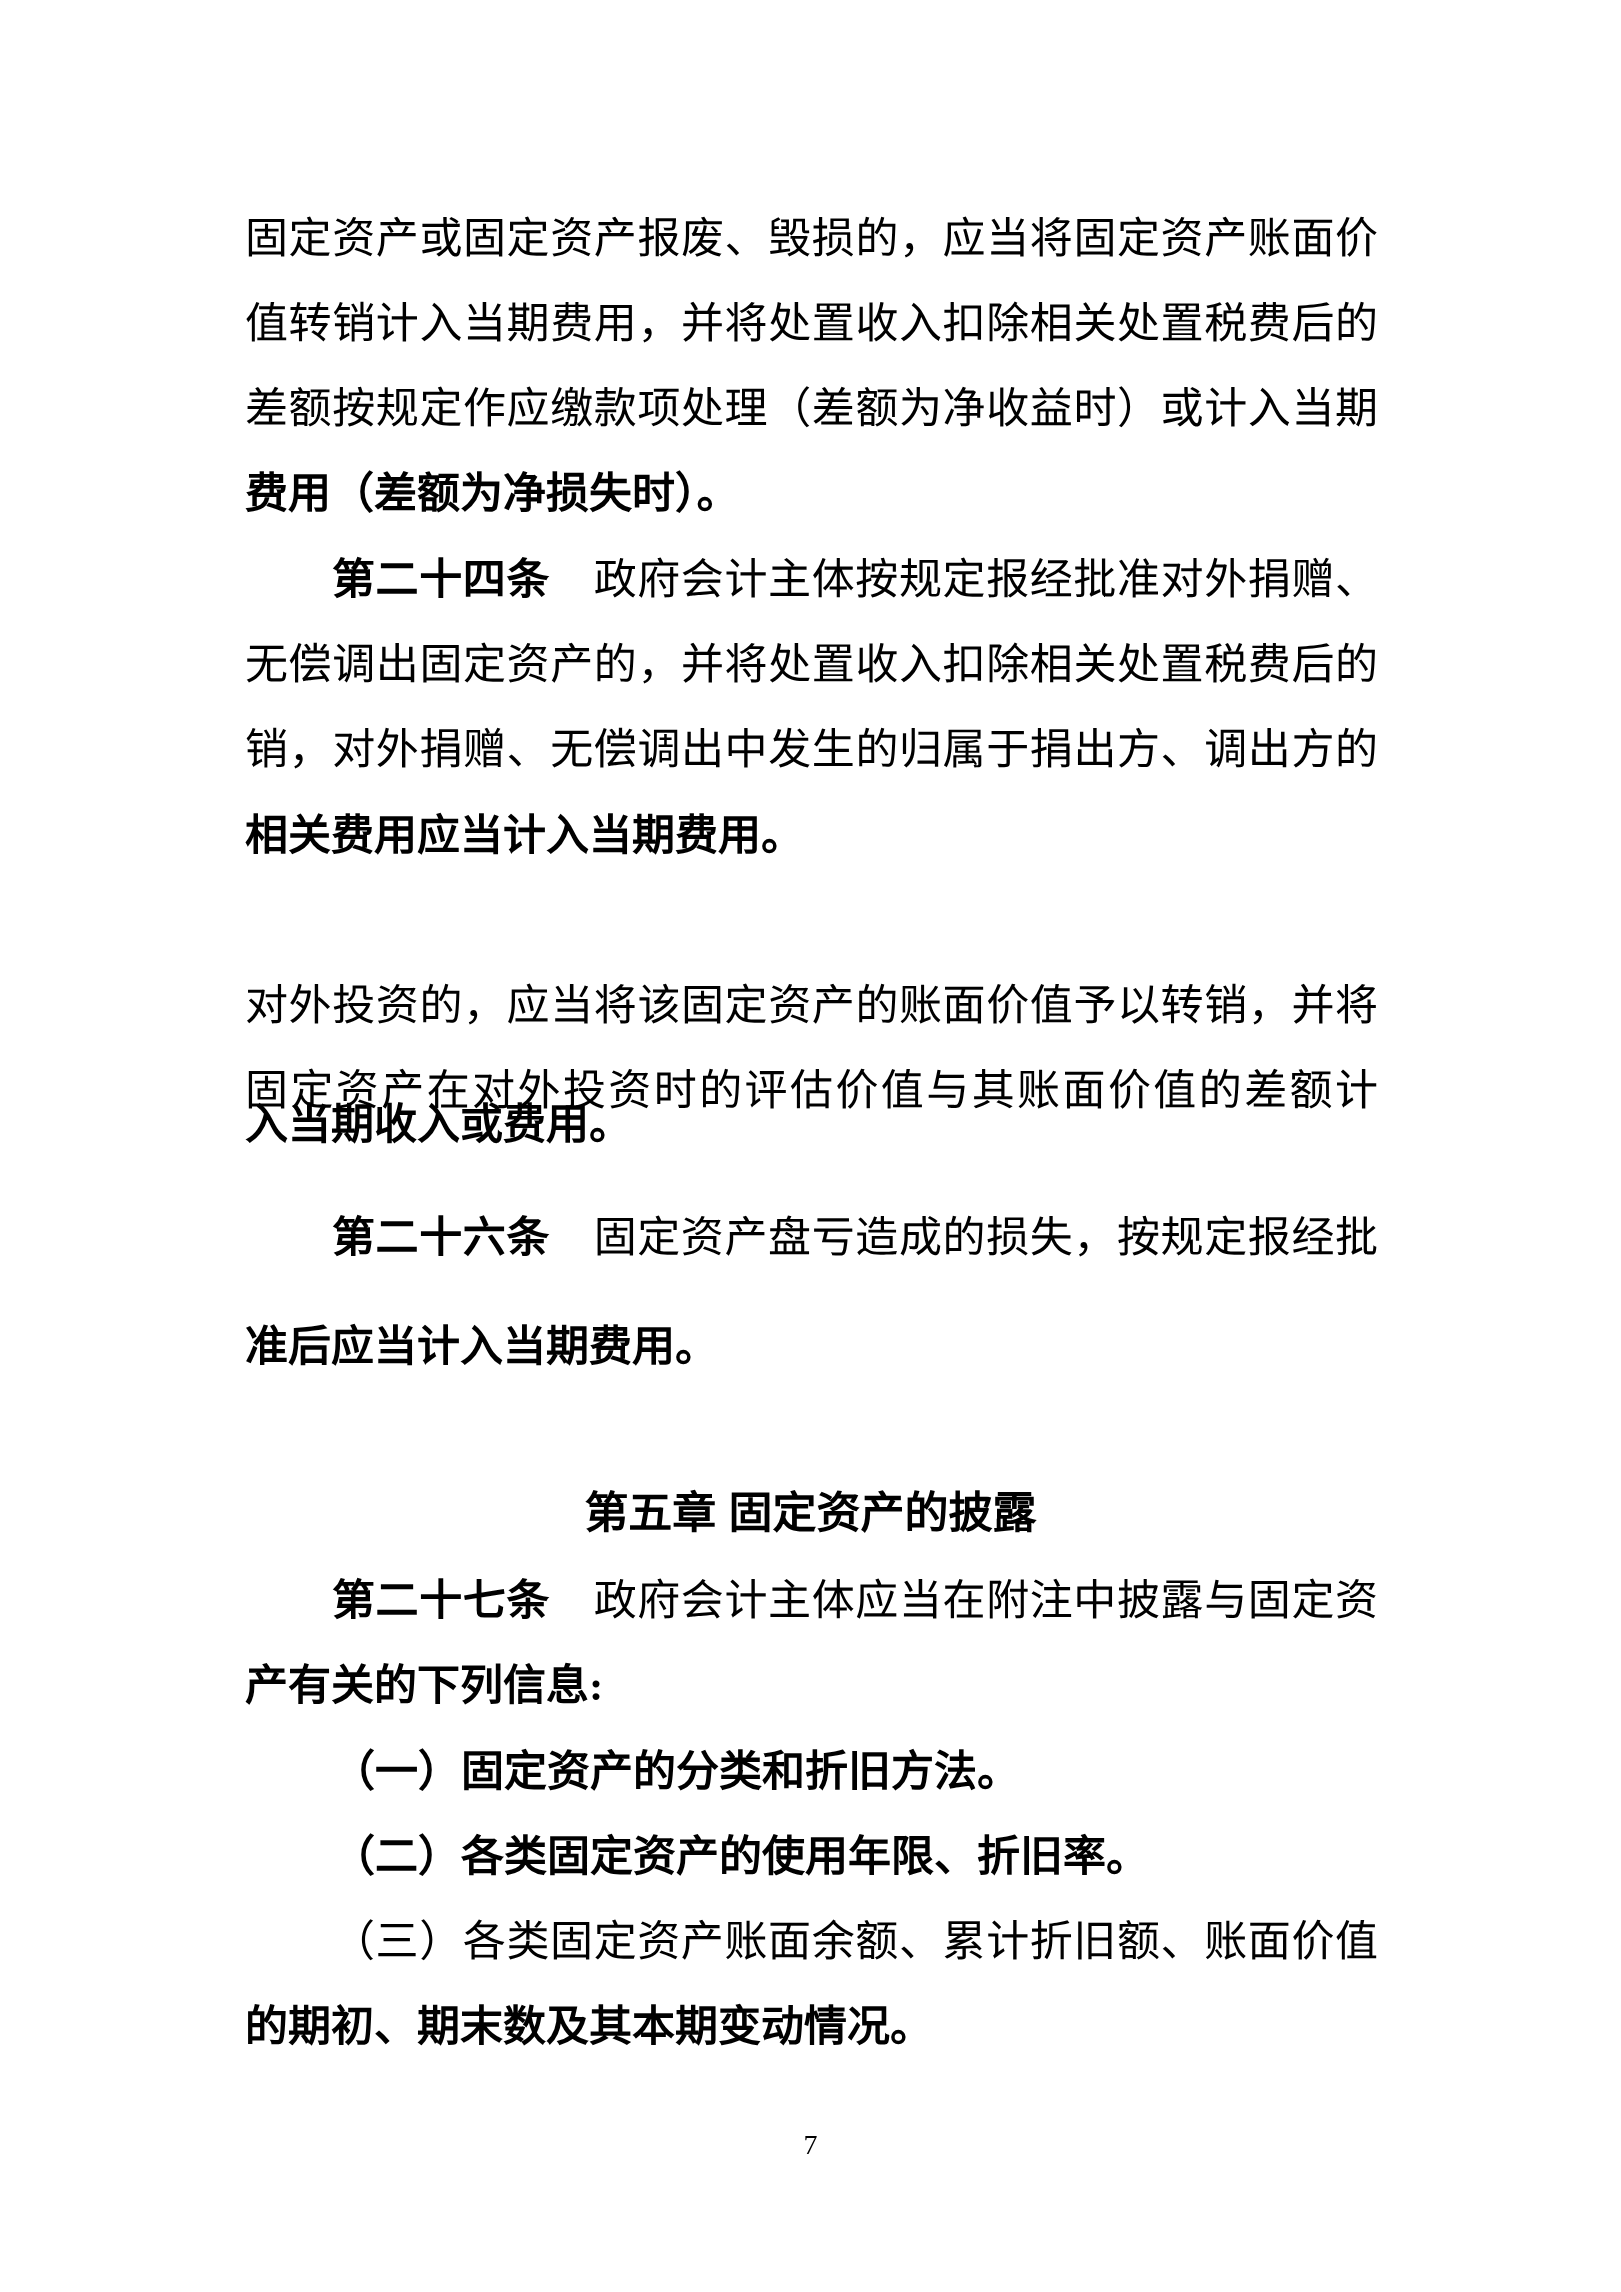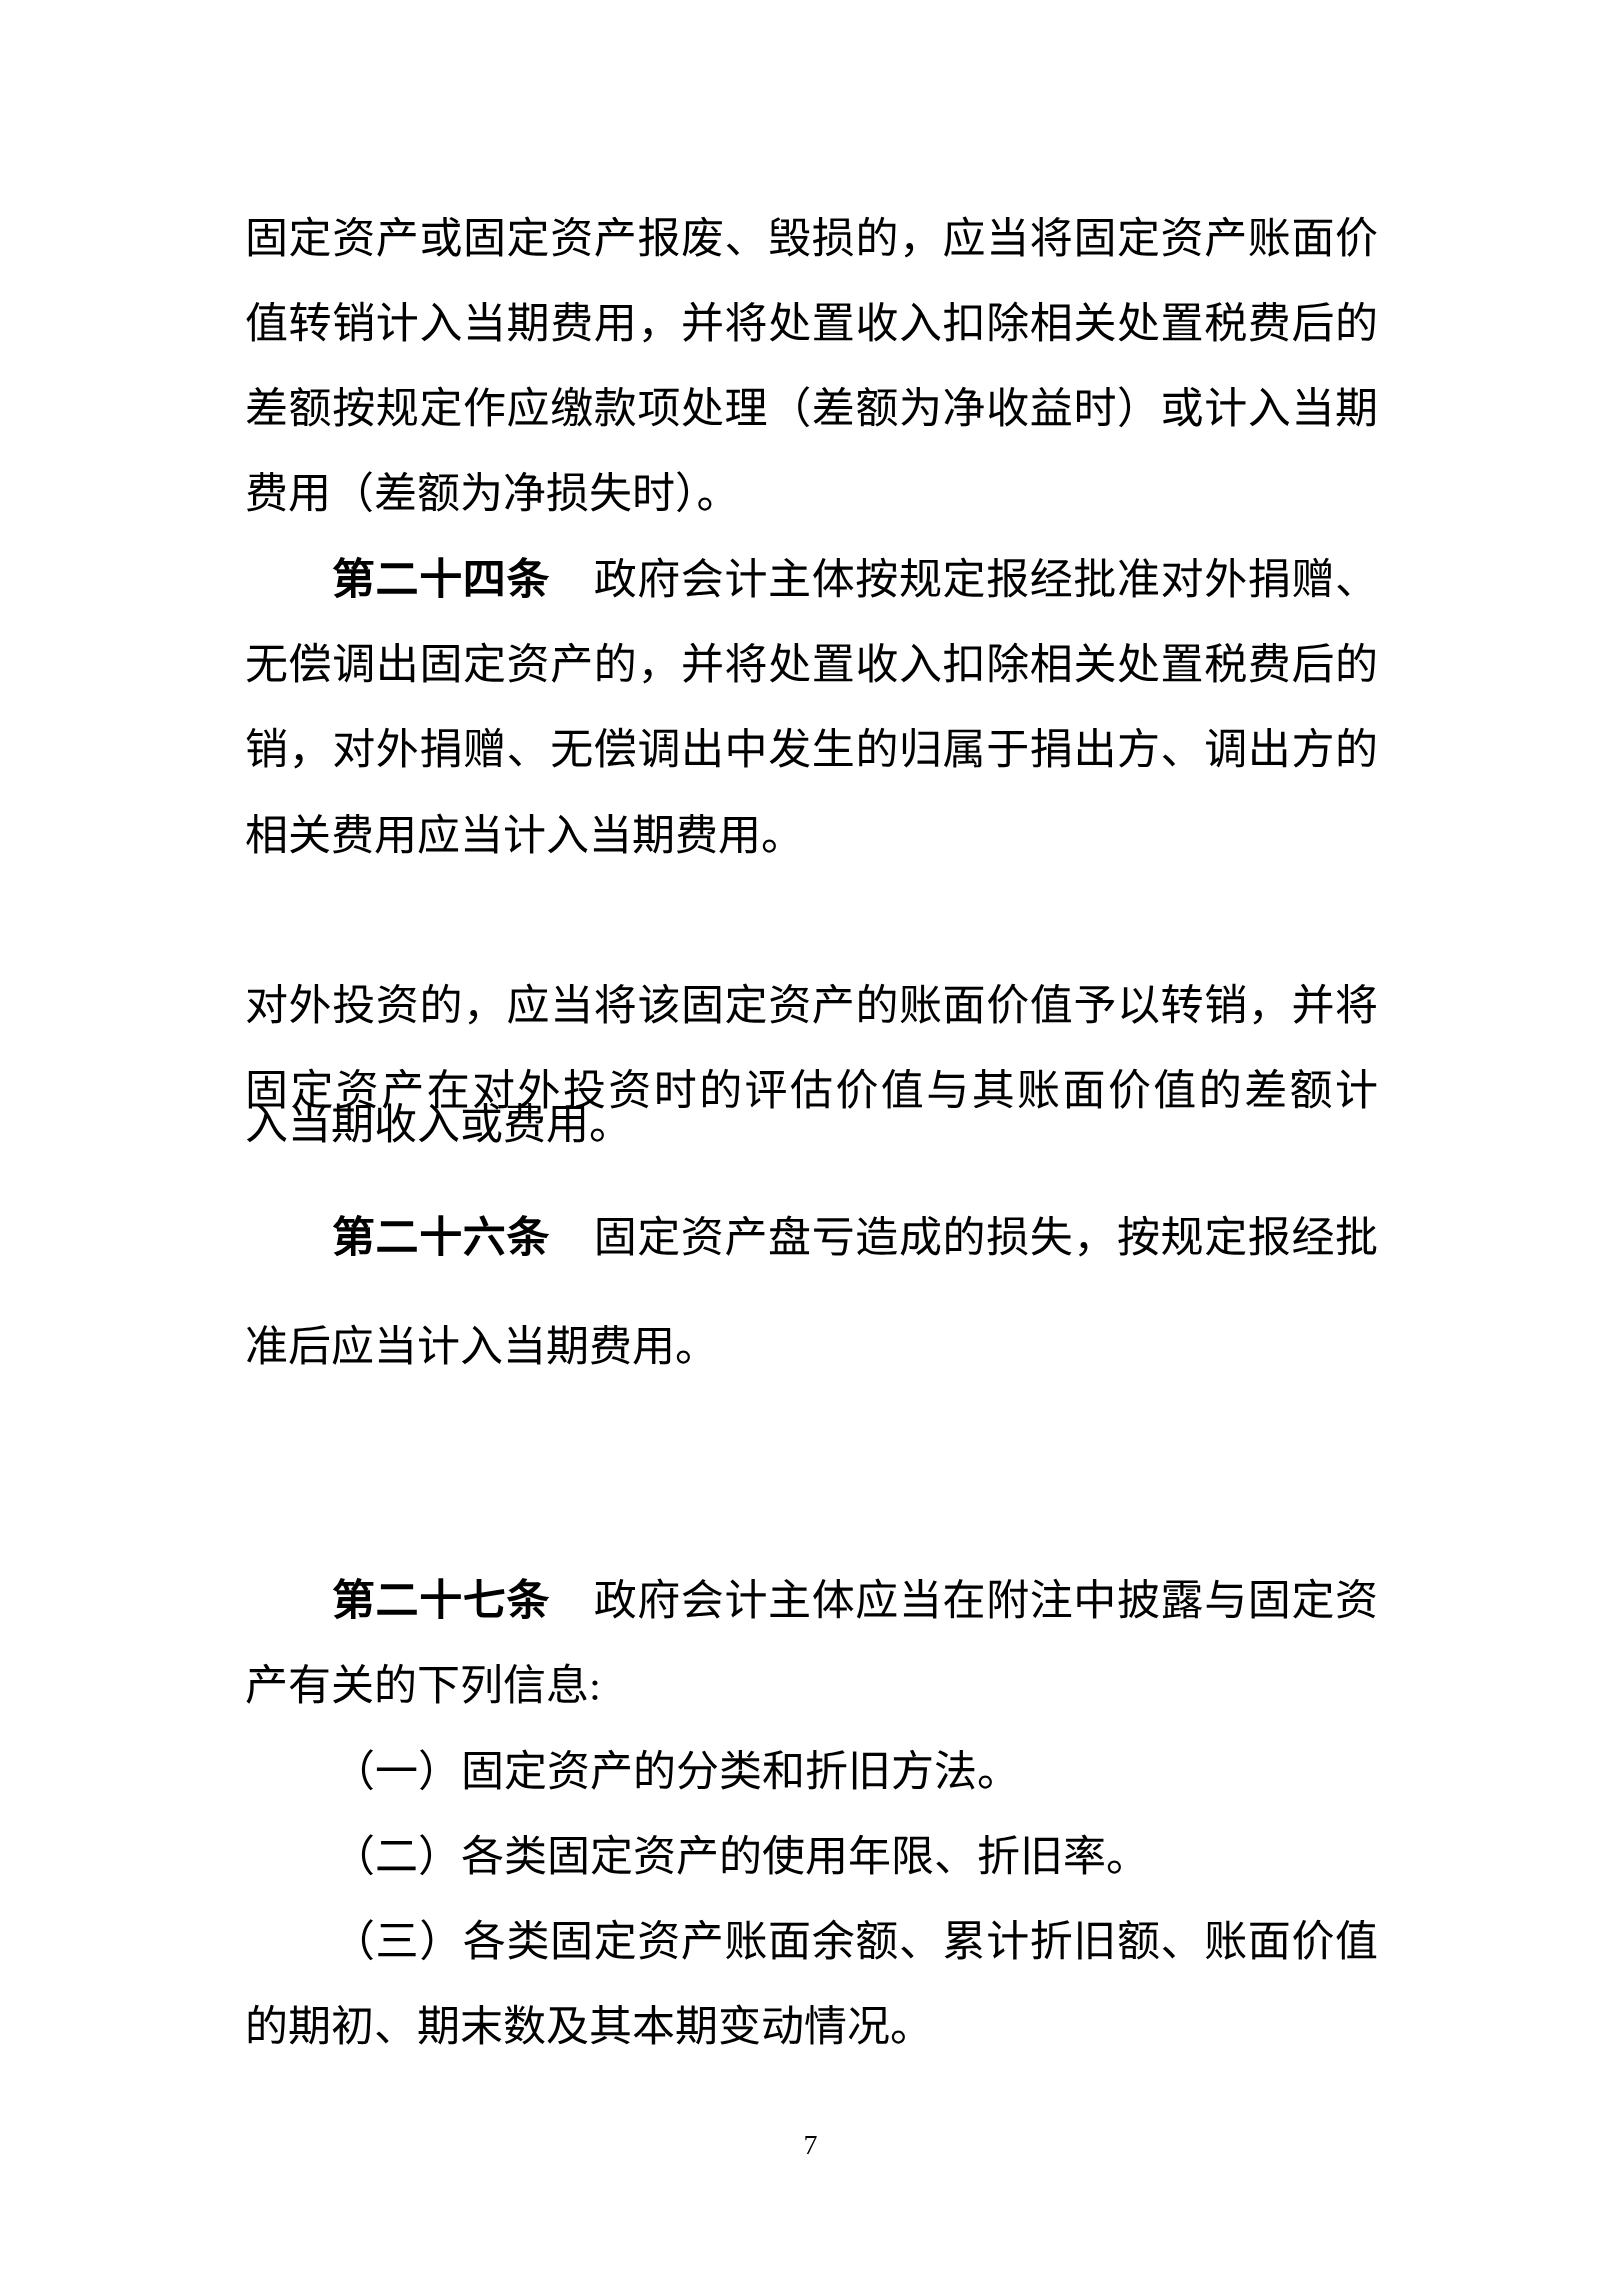--- a/index.html
+++ b/index.html
@@ -33,20 +33,21 @@
   }
   .justify {
     white-space: normal;
     text-align: justify;
     text-align-last: justify;
     text-justify: inter-character;
   }
   .left {
     text-align: left;
     text-align-last: left;
+    font-weight: bold;
   }
   .indent {
     padding-left: 87px;
     width: 1046px;
   }
   .art-num {
     font-weight: 700;
     margin-top: 35px;
   }
   .chapter {
@@ -83,20 +84,21 @@
   <div class="line justify" style="top:725px">销，对外捐赠、无偿调出中发生的归属于捐出方、调出方的</div>
   <div class="line left" style="top:811px">相关费用应当计入当期费用。</div>
 
   <div class="line justify" style="top:981px">对外投资的，应当将该固定资产的账面价值予以转销，并将</div>
   <div class="line justify" style="top:1066px">固定资产在对外投资时的评估价值与其账面价值的差额计</div>
   <div class="line left" style="top:1100px">入当期收入或费用。</div>
 
   <div class="line justify indent" style="top:1213px"><span class="art-num">第二十六条</span><span>　固定资产盘亏造成的损失，按规定报经批</span></div>
   <div class="line left" style="top:1322px">准后应当计入当期费用。</div>
 
+  <div class="chapter" style="top:1488px">第五章 固定资产的披露</div>
 
   <div class="line justify indent" style="top:1576px"><span class="art-num">第二十七条</span><span>　政府会计主体应当在附注中披露与固定资</span></div>
   <div class="line left" style="top:1661px">产有关的下列信息:</div>
 
   <div class="line left indent" style="top:1747px">（一）固定资产的分类和折旧方法。</div>
   <div class="line left indent" style="top:1832px">（二）各类固定资产的使用年限、折旧率。</div>
   <div class="line justify indent" style="top:1917px">（三）各类固定资产账面余额、累计折旧额、账面价值</div>
   <div class="line left" style="top:2002px">的期初、期末数及其本期变动情况。</div>
 
   <div class="pagenum" style="top:2129px">7</div>

